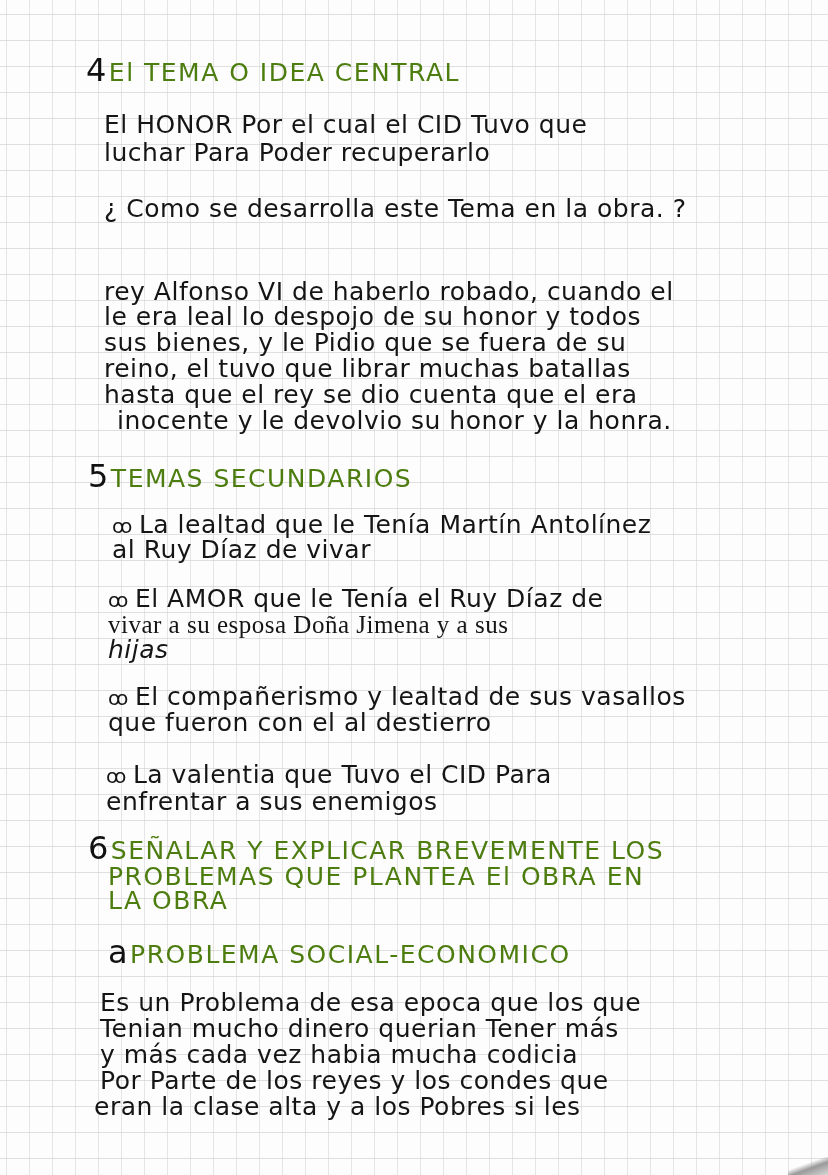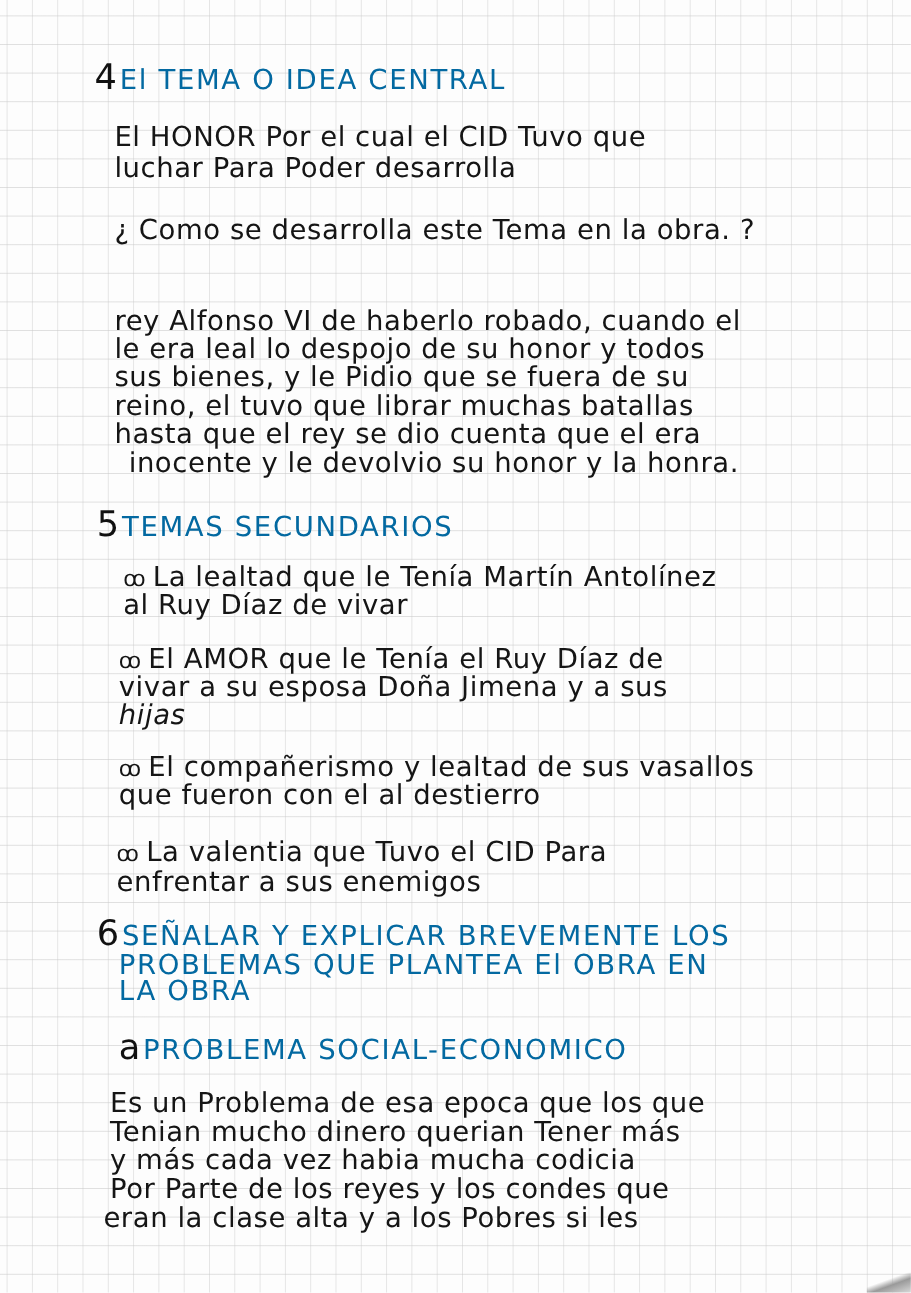--- a/index.html
+++ b/index.html
@@ -12,38 +12,38 @@
     background-size: 23px 23px, 23px 26px;
     background-position: 6px 0, 0 14px;
     font-family: "DejaVu Sans", sans-serif;
     color: #151515;
   }
   .page { position: absolute; inset: 0; }
   .line {
     position: absolute; white-space: nowrap;
     font-size: 25px; letter-spacing: 0.5px; line-height: 1;
   }
-  .head { color: #0369a1; font-weight: normal; letter-spacing: 1.5px; font-size: 25px; }
+  .head { color: #4d7c0f; font-weight: normal; letter-spacing: 1.5px; font-size: 25px; }
   .num { color: #111; font-size: 32px; margin-right: 2px; }
   .bullet { font-size: 20px; margin-right: 6px; }
   .corner {
     position: absolute; right: 0; bottom: 0; width: 40px; height: 18px;
     background: linear-gradient(160deg, transparent 40%, #9a9a9a 60%, #d8d8d8 100%);
   }
 </style>
 </head>
 <body>
 
 <div class="page">
 
   <div class="line" style="left:86px;top:54px;">
     <span class="num">4</span><span class="head">El TEMA O IDEA CENTRAL</span>
   </div>
   <div class="line" style="left:104px;top:112px;">El HONOR Por el cual el CID Tuvo que</div>
-  <div class="line" style="left:104px;top:140px;">luchar Para Poder desarrolla</div>
+  <div class="line" style="left:104px;top:140px;">luchar Para Poder recuperarlo</div>
   <div class="line" style="left:104px;top:196px;">¿ Como se desarrolla este Tema en la obra. ?</div>
 
   <div class="line" style="left:104px;top:279px;">rey Alfonso VI de haberlo robado, cuando el</div>
   <div class="line" style="left:104px;top:304px;">le era leal lo despojo de su honor y todos</div>
   <div class="line" style="left:104px;top:330px;">sus bienes, y le Pidio que se fuera de su</div>
   <div class="line" style="left:104px;top:356px;">reino, el tuvo que librar muchas batallas</div>
   <div class="line" style="left:104px;top:382px;">hasta que el rey se dio cuenta que el era</div>
   <div class="line" style="left:117px;top:408px;">inocente y le devolvio su honor y la honra.</div>
 
   <div class="line" style="left:88px;top:460px;">
@@ -51,21 +51,21 @@
   </div>
 
   <div class="line" style="left:112px;top:537px;">al Ruy Díaz de vivar</div>
   <div class="line" style="left:112px;top:512px;">
     <span class="bullet">ꝏ</span><span>La lealtad que le Tenía Martín Antolínez</span>
   </div>
 
   <div class="line" style="left:108px;top:586px;">
     <span class="bullet">ꝏ</span><span>El AMOR que le Tenía el Ruy Díaz de</span>
   </div>
-  <div class="line" style="left:108px;top:612px;">vivar a su esposa Doña Jimena y a sus</div>
+  <div class="line" style="left:108px;top:612px;font-family:Liberation Serif, serif;">vivar a su esposa Doña Jimena y a sus</div>
   <div class="line" style="left:108px;top:637px;font-style:italic;">hijas</div>
 
   <div class="line" style="left:108px;top:684px;">
     <span class="bullet">ꝏ</span><span>El compañerismo y lealtad de sus vasallos</span>
   </div>
   <div class="line" style="left:108px;top:710px;">que fueron con el al destierro</div>
 
   <div class="line" style="left:106px;top:762px;">
     <span class="bullet">ꝏ</span><span>La valentia que Tuvo el CID Para</span>
   </div>

